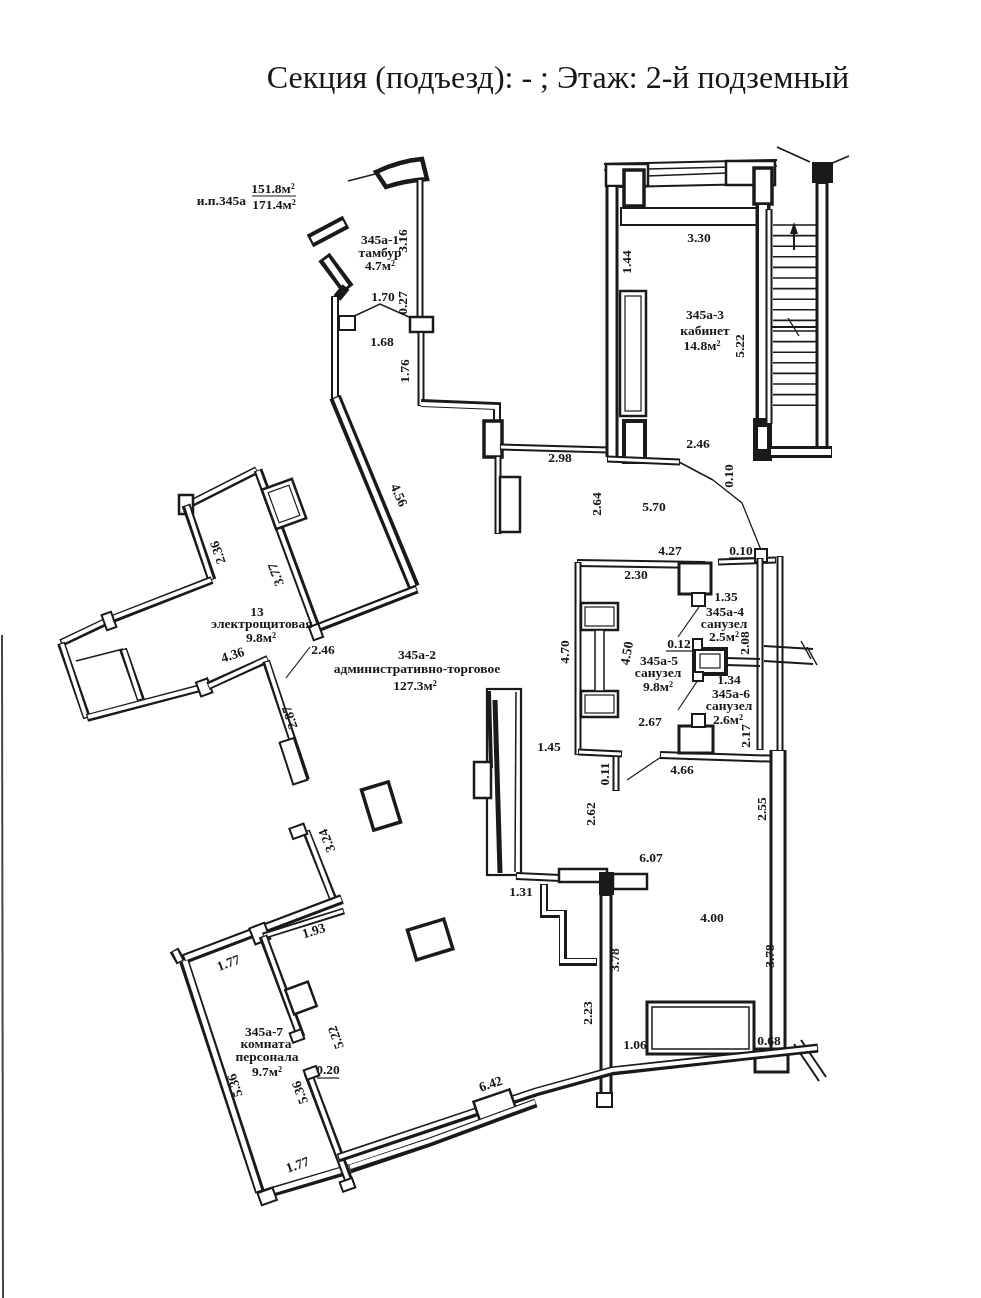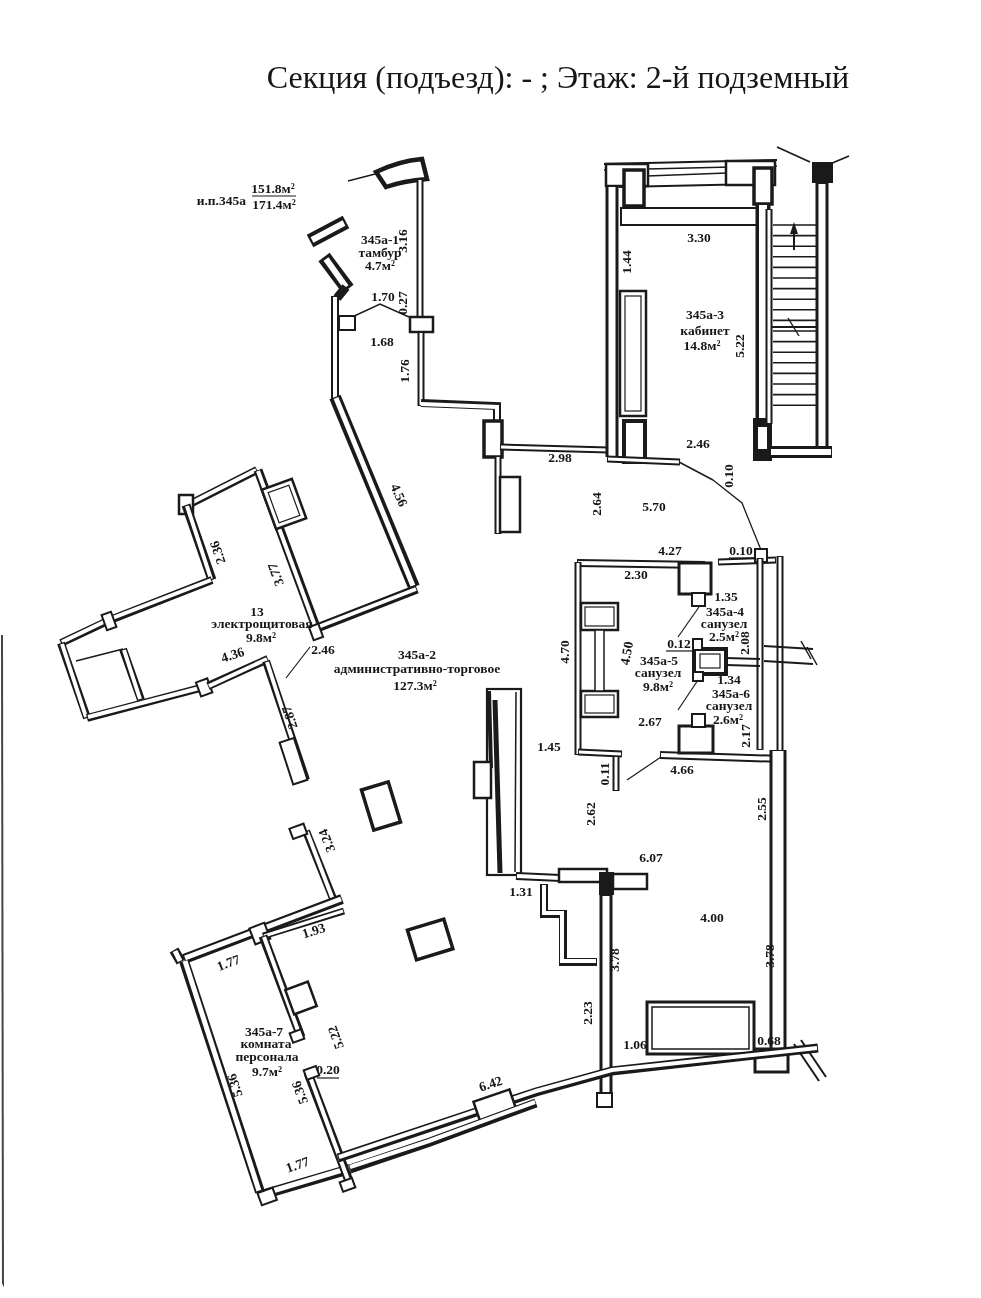--- a/index.html
+++ b/index.html
@@ -1,16 +1,16 @@
 <!DOCTYPE html>
 <html><head>
 <meta charset="utf-8">
 <style>
 html,body{margin:0;padding:0;background:#fff;}
-#page{position:relative;width:981px;height:1298px;background:#fff;overflow:hidden;border-radius:24px;}
+#page{position:relative;width:981px;height:1298px;background:#fff;overflow:hidden;}
 svg{position:absolute;top:0;left:0;}
 text{font-family:"Liberation Serif",serif;fill:#161616;font-weight:bold;}
 .wb{stroke:#1a1a1a;fill:none;stroke-linecap:butt;}
 .ww{stroke:#ffffff;fill:none;stroke-linecap:butt;}
 .ln{stroke:#1a1a1a;fill:none;}
 .fx{fill:#ffffff;stroke:#1a1a1a;}
 </style>
 </head>
 <body>
 <div id="page">

